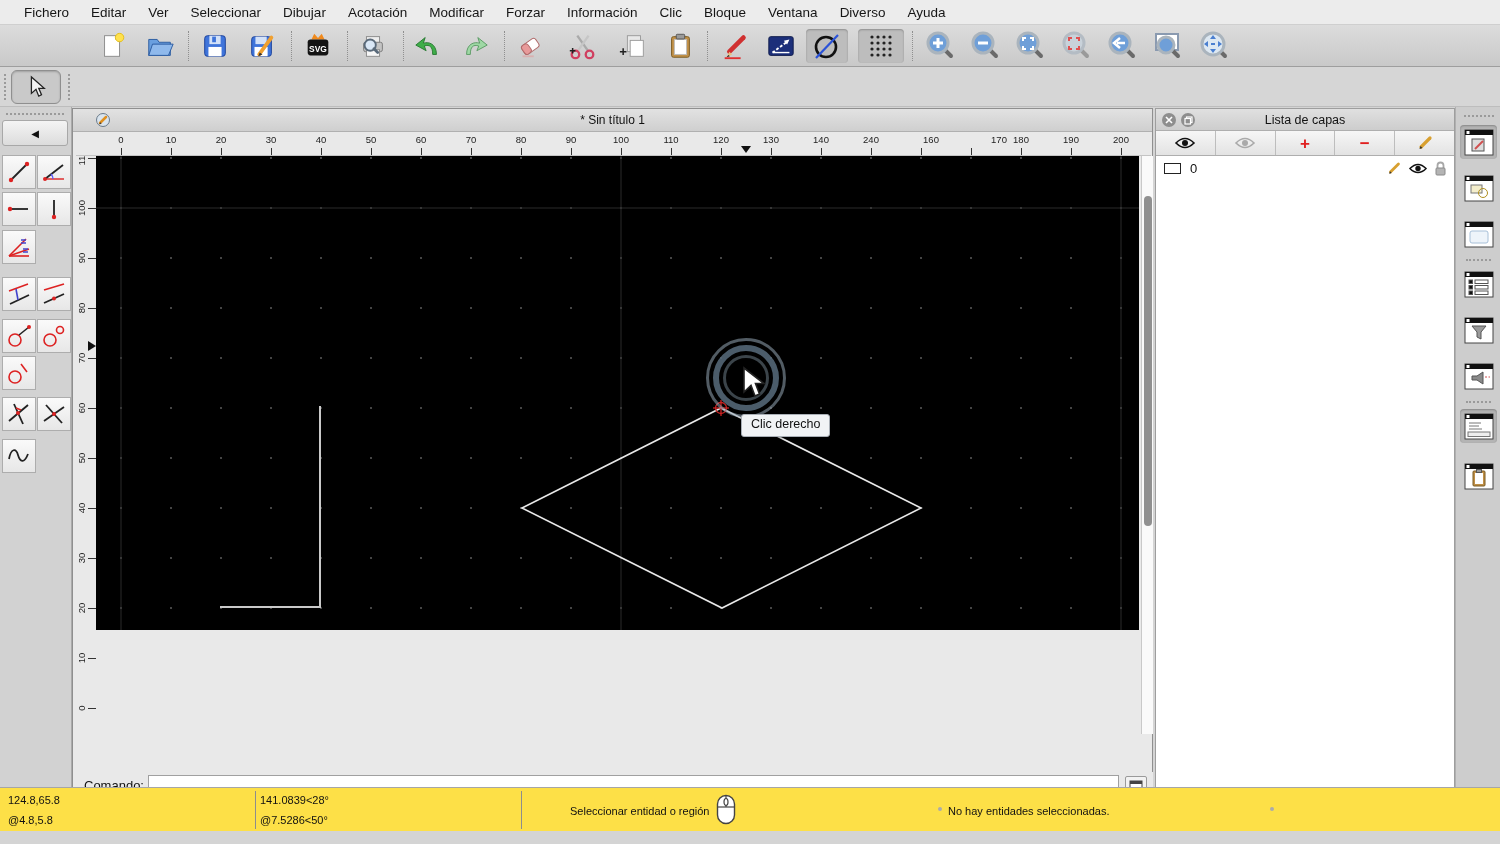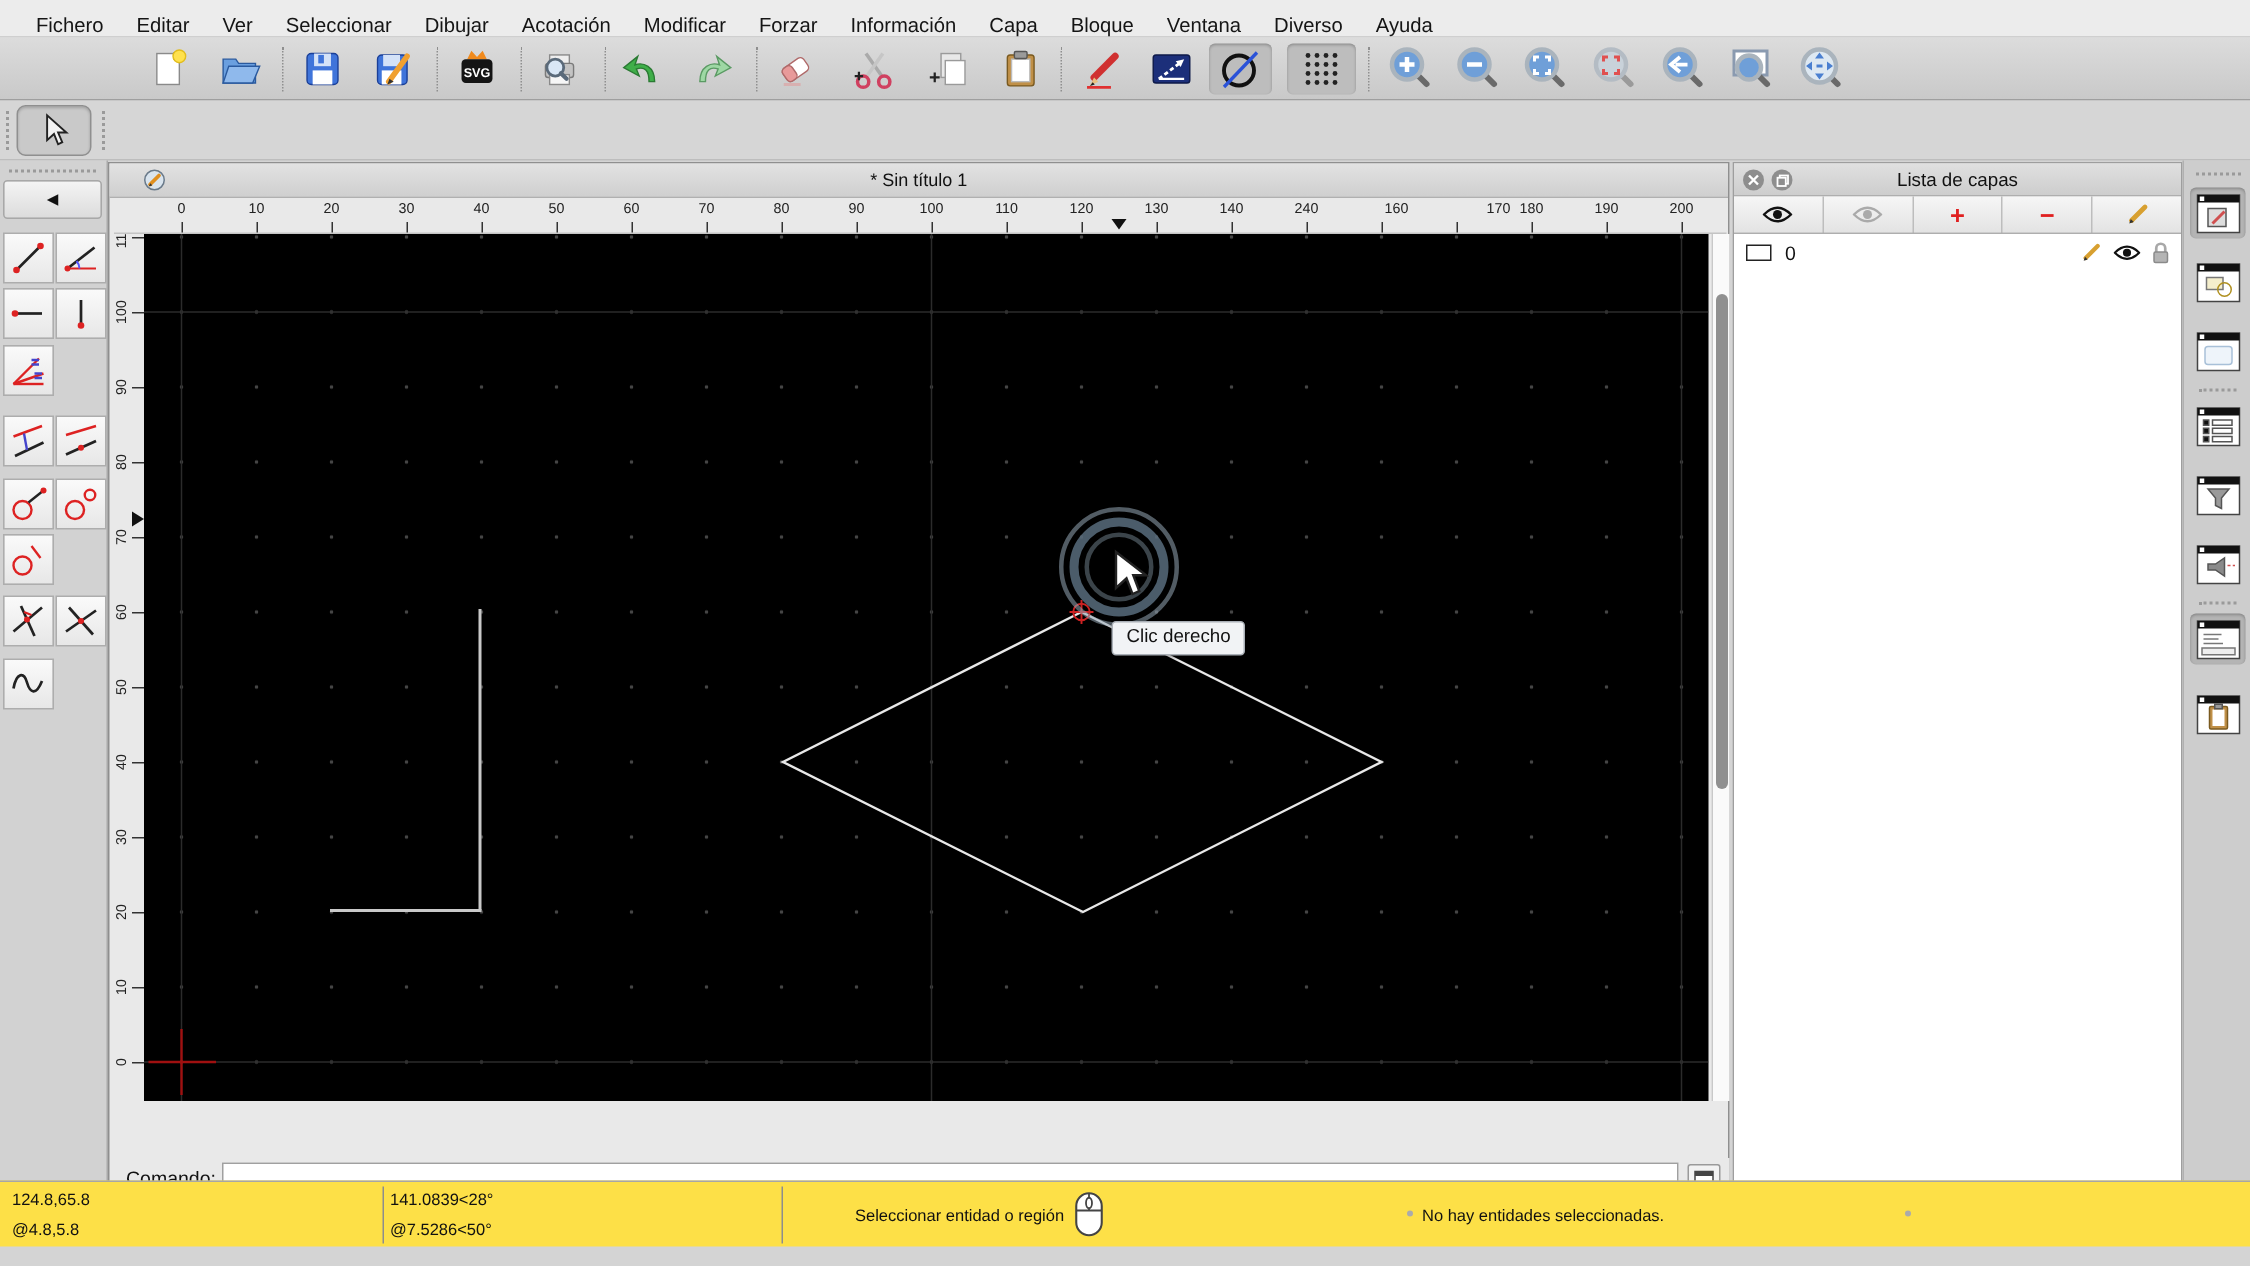--- a/index.html
+++ b/index.html
@@ -2,21 +2,21 @@
 <html><head>
 <meta charset="utf-8">
 <style>
   * { margin:0; padding:0; box-sizing:border-box; }
   html,body { width:1500px; height:844px; overflow:hidden; }
   body { font-family:"Liberation Sans", sans-serif; background:#d4d4d4; position:relative; }
   .abs { position:absolute; }
 
   
   #menubar { left:0; top:0; width:1500px; height:25px; background:#ececec; border-bottom:1px solid #cfcfcf;
-             display:flex; align-items:flex-end; padding-left:13px; gap:0; }
+             display:flex; align-items:center; padding-left:13px; gap:0; }
   #menubar span { font-size:13.5px; color:#151515; padding:0 11px; cursor:default; }
 
   
   #toolbar { left:0; top:25px; width:1500px; height:42px; background:linear-gradient(#dcdcdc,#c9c9c9);
              border-bottom:1px solid #9e9e9e; }
   .tbtn { position:absolute; top:4px; width:34px; height:34px; display:flex; align-items:center; justify-content:center; border-radius:4px; }
   .tbtn.pressed { background:#bdbdbd; box-shadow:inset 0 1px 2px rgba(0,0,0,.25); }
   .tsep { position:absolute; top:6px; width:1px; height:30px; border-left:1px dotted #8f8f8f; }
 
   
@@ -43,21 +43,21 @@
   #hruler { position:absolute; left:3px; top:23px; width:1075px; height:24px; background:#e9e9e9; border-bottom:1px solid #c4c4c4; overflow:hidden; }
   .hlabel { position:absolute; top:2px; width:30px; text-align:center; font-size:9.5px; color:#222; }
   .htick  { position:absolute; top:16px; width:1px; height:8px; background:#333; }
   #hmarker { position:absolute; top:14px; width:0; height:0; border-left:5px solid transparent; border-right:5px solid transparent; border-top:7px solid #111; }
   #vruler { position:absolute; left:3px; top:47px; width:20px; height:578px; background:#e9e9e9; overflow:hidden; }
   .vlabel { position:absolute; left:-5px; width:22px; height:12px; font-size:9.5px; color:#222; text-align:center;
             transform:rotate(-90deg); transform-origin:center; }
   .vtick  { position:absolute; left:12px; width:8px; height:1px; background:#333; }
   #vmarker { position:absolute; left:12px; width:0; height:0; border-top:5px solid transparent; border-bottom:5px solid transparent; border-left:8px solid #111; }
 
-  #canvas { position:absolute; left:23px; top:47px; width:1043px; height:578px; background:#000;
+  #canvas { position:absolute; left:23px; top:47px; width:1043px; height:474px; background:#000;
             background-image:radial-gradient(circle, #454545 1px, transparent 1.4px);
             background-size:50px 50px; background-position:0 -23px; overflow:hidden; }
 
   #cursor-ring { position:absolute; left:610px; top:182px; width:80px; height:80px; border-radius:50%;
                  border:3px solid rgba(150,168,182,.55); }
   #cursor-ring .r2 { position:absolute; left:4px; top:4px; width:66px; height:66px; border-radius:50%;
                  border:6px solid rgba(88,108,124,.85); }
   #cursor-ring .r3 { position:absolute; left:14px; top:14px; width:46px; height:46px; border-radius:50%;
                  border:3px solid rgba(130,150,165,.45); }
   #tooltip { position:absolute; left:645px; top:258px; height:23px; background:#f1f3f5; border:1px solid #a9afb6;
@@ -110,21 +110,21 @@
 <div id="menubar" class="abs">
     <span>Fichero</span>
     <span>Editar</span>
     <span>Ver</span>
     <span>Seleccionar</span>
     <span>Dibujar</span>
     <span>Acotación</span>
     <span>Modificar</span>
     <span>Forzar</span>
     <span>Información</span>
-    <span>Capa</span>
+    <span>Clic</span>
     <span>Bloque</span>
     <span>Ventana</span>
     <span>Diverso</span>
     <span>Ayuda</span>
   </div>
 
 <div id="toolbar" class="abs">
   <div class="tbtn" style="left:96px">
       <svg width="30" height="30" viewBox="0 0 32 32">
         <rect x="7" y="5" width="16" height="22" fill="#fff" stroke="#8a8a8a"></rect>

